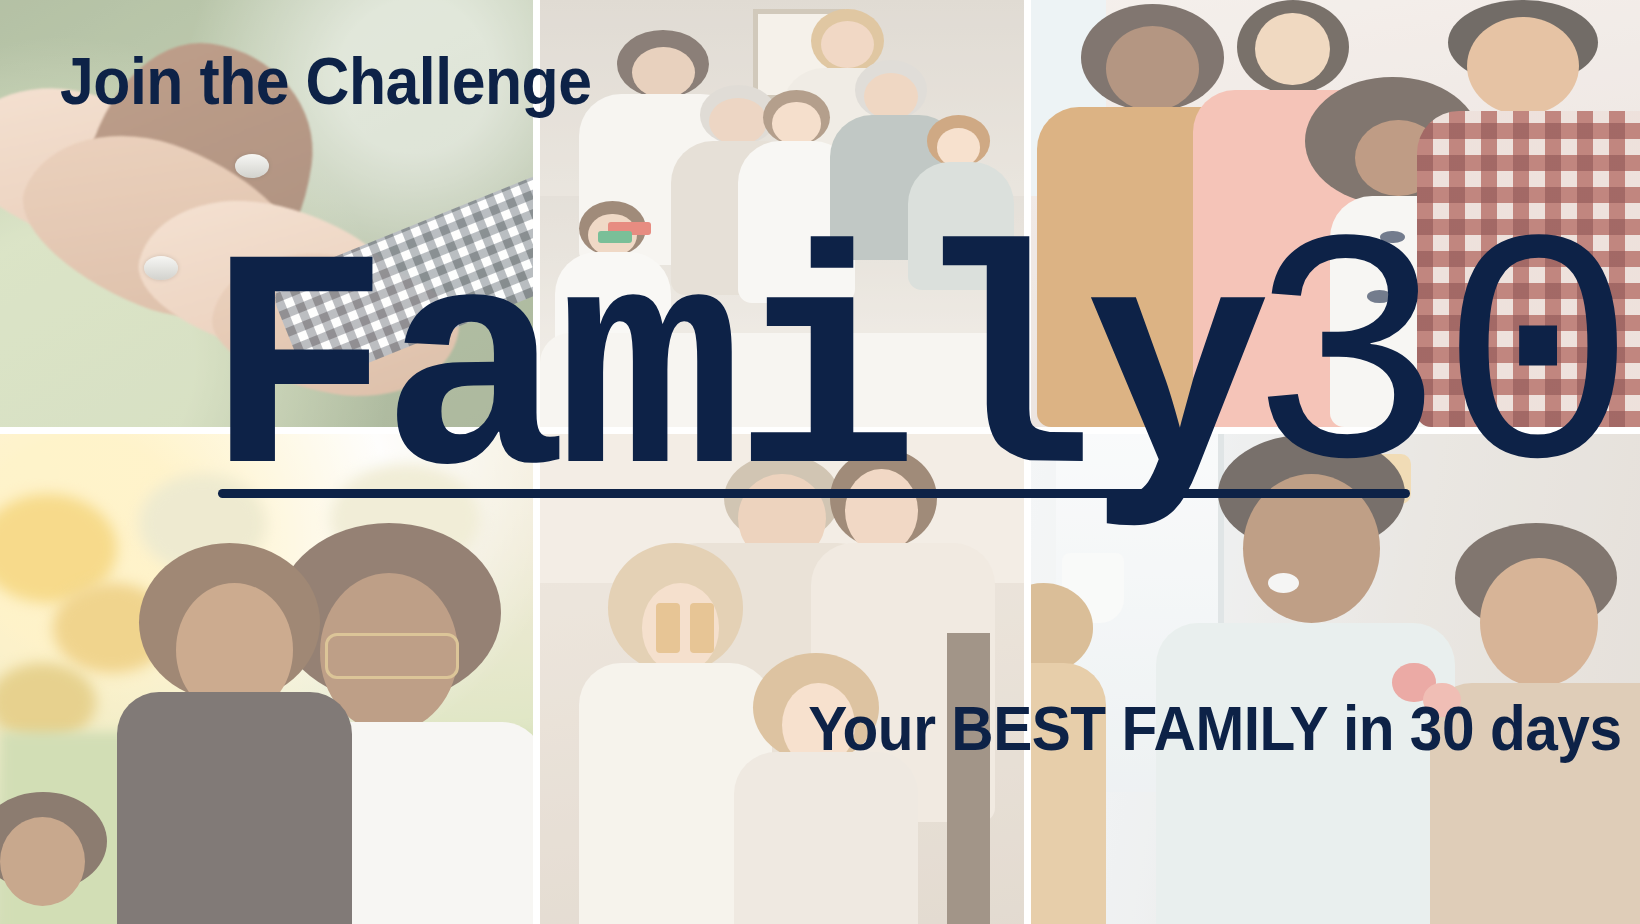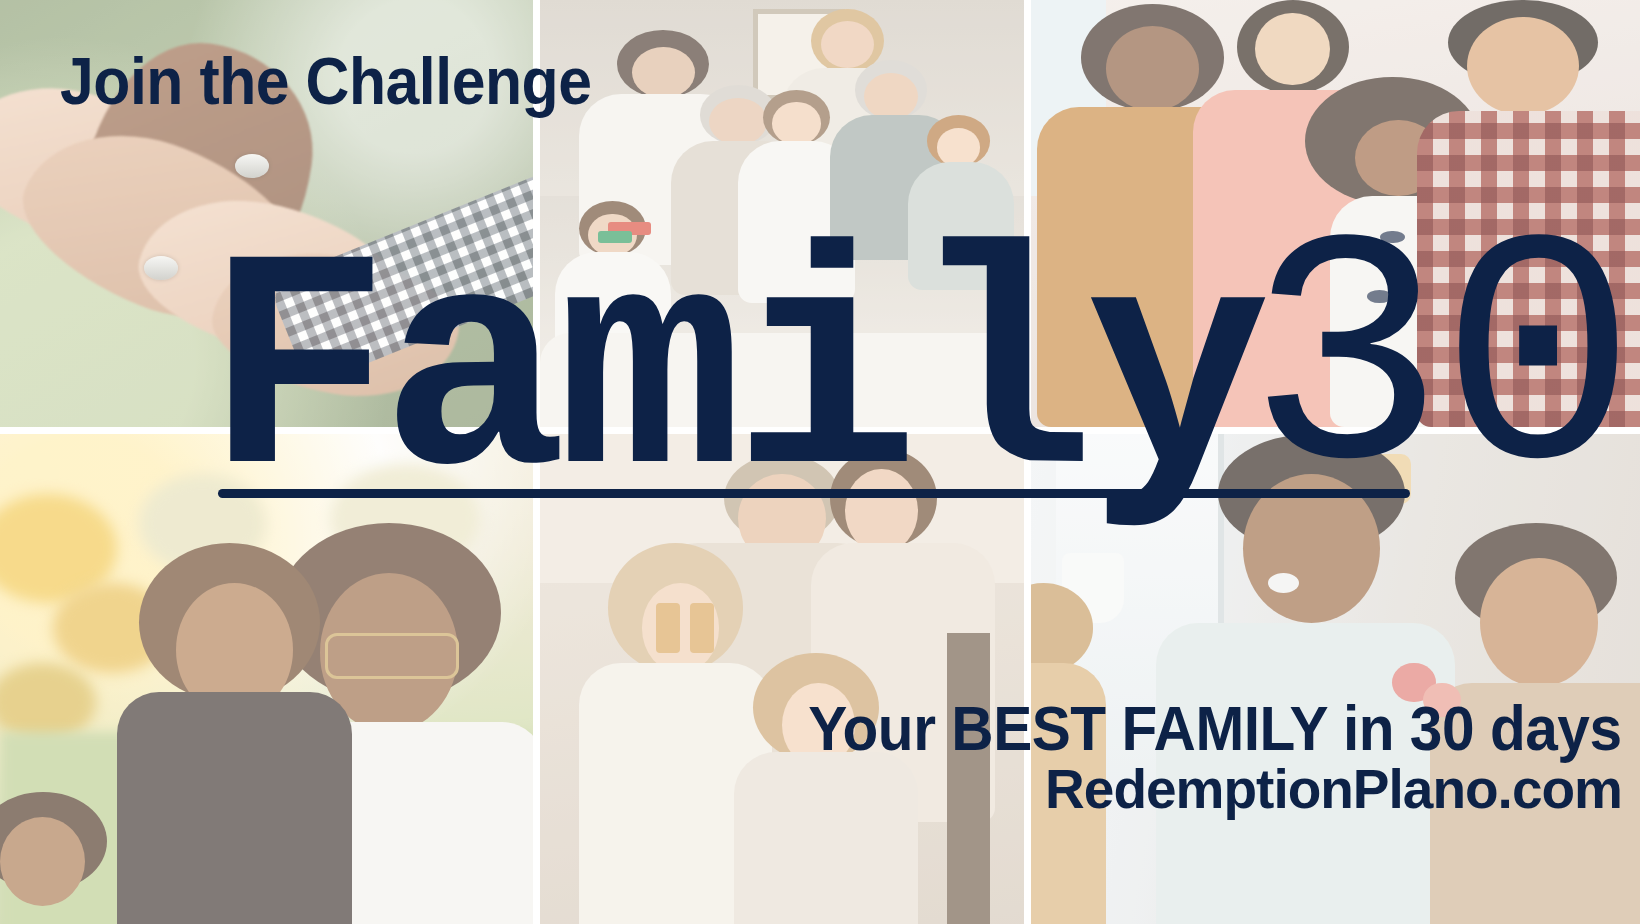--- a/index.html
+++ b/index.html
@@ -377,17 +377,16 @@
     <div class="kicker">Join the Challenge</div>
 
     <div class="wordmark">
       <span class="wm-family">Family</span><span class="wm-thirty">30</span>
     </div>
 
     <div class="rule"></div>
 
     <div class="tagline">Your BEST FAMILY in 30 days</div>
 
-    <div class="url">RedemptionPlano.com</div>
 
   </div>
 
 </div>
 
 </body></html>

